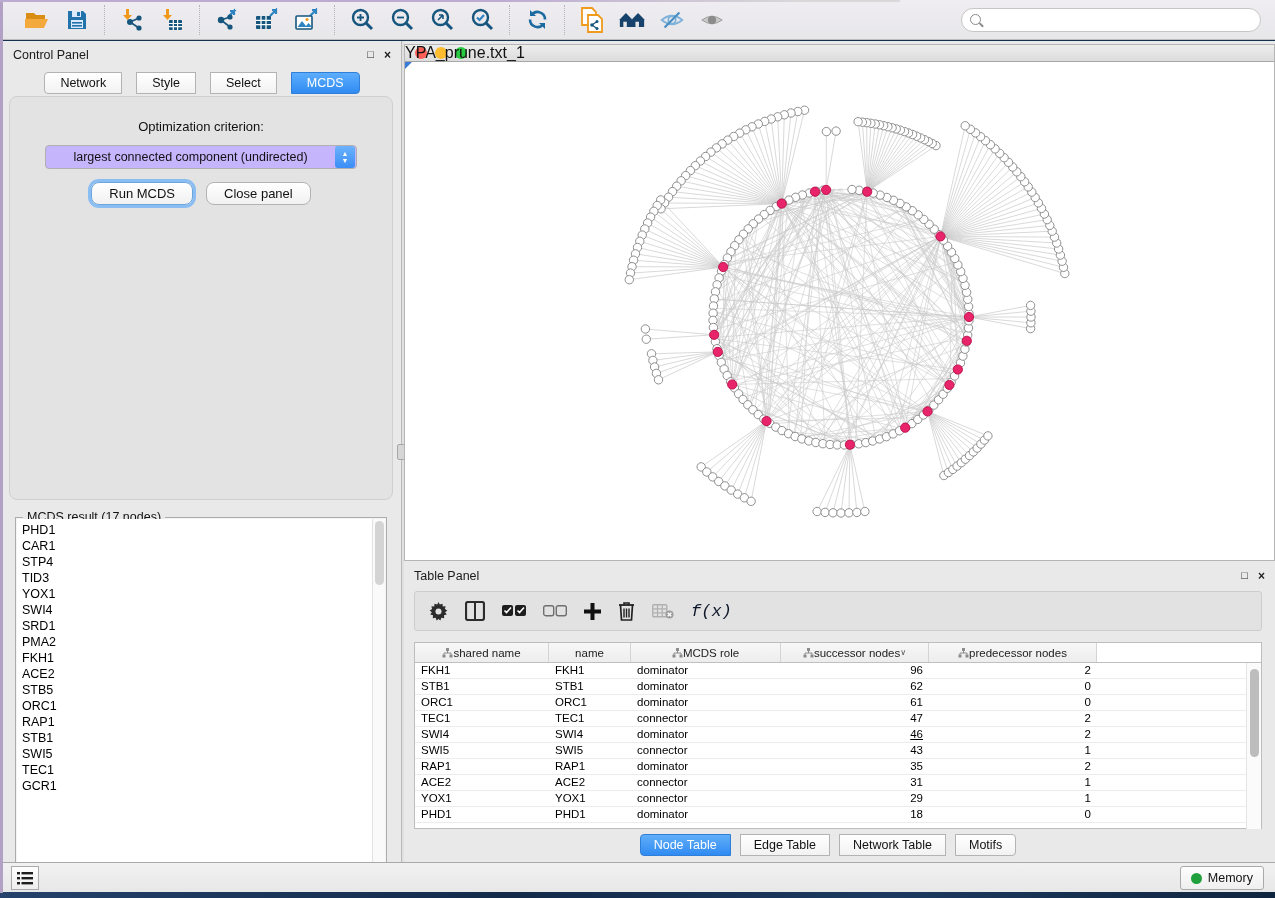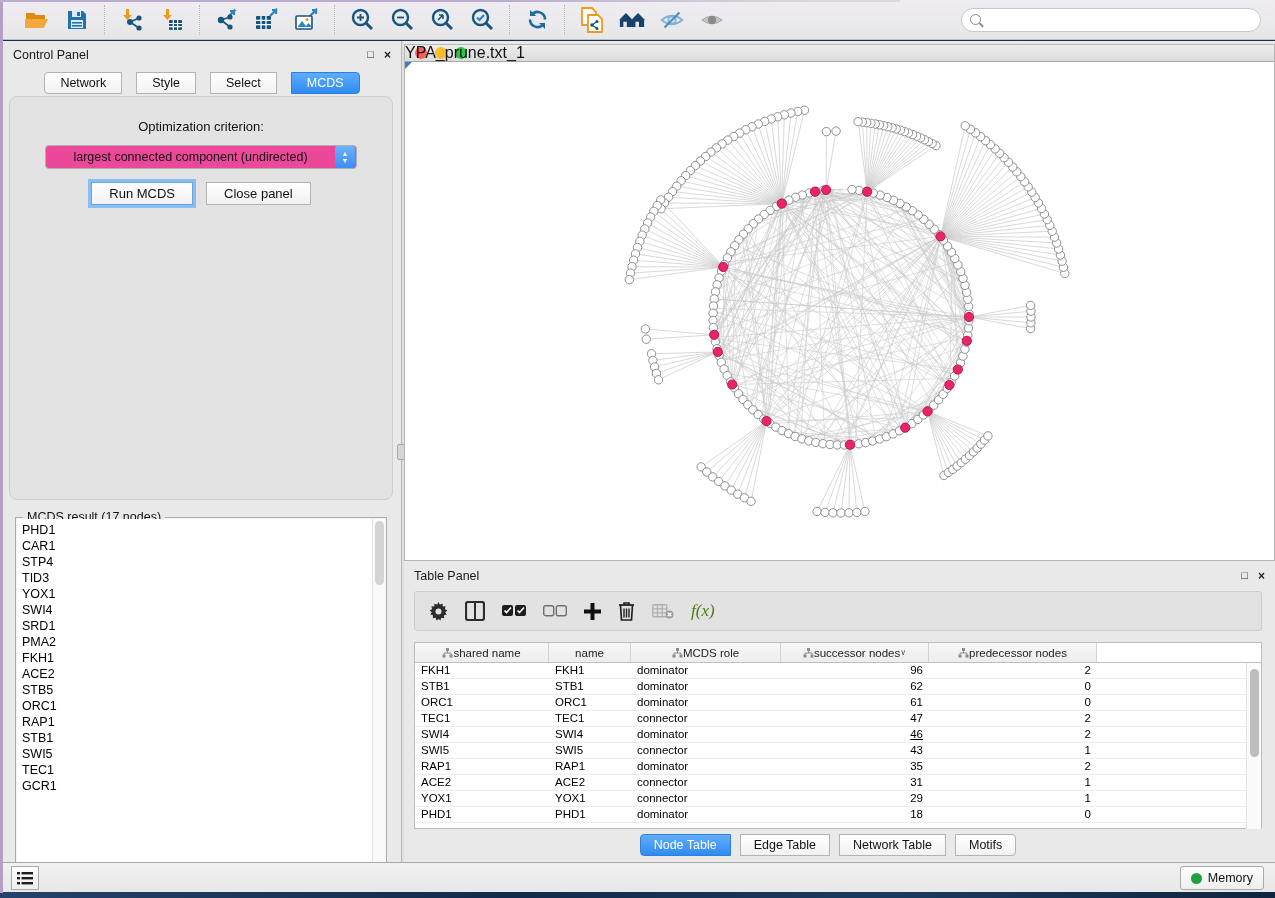--- a/index.html
+++ b/index.html
@@ -42,28 +42,28 @@
   .ph-float { font-size:11px; } .ph-close { font-weight:bold; }
   #cp-tabs { display:flex; justify-content:center; margin-top:6px;gap:15px; }
   .seg { border:1px solid #b3b3b3; background:linear-gradient(#ffffff,#f2f2f2); padding:3px 15px;
     font-size:12.5px; color:#111; margin-left:-1px; }
   .seg:first-child { border-radius:4px 0 0 4px; margin-left:0; }
   .seg:last-child { border-radius:0 4px 4px 0; }
   .seg.active { background:linear-gradient(#5dadfc,#2f8bf2); color:#fff; border-color:#2f7fd8; }
   #cp-content { position:absolute; left:6px; top:52px; width:384px; height:404px;
     background:#e3e3e3; border:1px solid #cfcfcf; border-radius:8px; }
   #opt-label { text-align:center; margin-top:22px; font-size:13px; color:#111; }
-  #opt-select { margin:11px auto 0; width:312px; height:24px; background:#ec4899; border:1px solid #b0b0b0;
+  #opt-select { margin:11px auto 0; width:312px; height:24px; background:#c4b5fd; border:1px solid #b0b0b0;
     border-radius:4px; display:flex; align-items:center; font-size:12.5px; color:#111; }
   #opt-select .sel-text { flex:1; text-align:center; }
   .stepper { width:20px; height:22px; margin-right:1px; background:linear-gradient(#6cb2fb,#3b8ef7);
     border-radius:3px; display:flex; flex-direction:column; align-items:center; justify-content:center; gap:1px; }
   .stepper span { color:#fff; font-size:7px; line-height:6px; }
   #cp-buttons { display:flex; justify-content:center; gap:13px; margin-top:13px; }
-  .btn { background:linear-gradient(#ffffff,#f1f1f1); border:1px solid #b3b3b3; border-radius:0;
+  .btn { background:linear-gradient(#ffffff,#f1f1f1); border:1px solid #b3b3b3; border-radius:8px;
     font-size:13px; color:#111; padding:3px 17px; }
   .btn.focus-ring { box-shadow:0 0 0 3px #8abdf2; border-color:#6ba6de; }
 
   
   #mcds-box { position:absolute; left:12px; top:466px; width:372px; height:372px; }
   #mcds-box .gb-border { position:absolute; inset:7px 0 0 0; border:1px solid #acacac; box-shadow:inset 0 0 0 1px #f4f4f4; }
   #mcds-title { position:absolute; left:8px; top:0; background:#e9e9e9; padding:0 4px; font-size:12.5px; color:#111; }
   #mcds-list { position:absolute; left:2px; top:9px; width:355px; height:361px; background:#fff;
     overflow:hidden; padding:3px 0 0 5px; }
   .mcds-item { font-size:12.5px; line-height:16px; color:#000; }
@@ -81,21 +81,21 @@
   #net-canvas { position:absolute; left:0; top:18px; width:871px; height:499px; background:#fff;
     border:1px solid #b5b5b5; border-top:none; }
   #net-corner { position:absolute; left:0; top:0; width:0; height:0;
     border-top:7px solid #3a7bd5; border-right:7px solid transparent; z-index:5; }
 
   
   #table-panel { position:absolute; left:404px; top:565px; width:871px; height:295px; }
   #tp-toolbar { position:absolute; left:10px; top:26px; width:848px; height:40px; background:#e2e2e2;
     border:1px solid #cdcdcd; border-radius:3px; display:flex; align-items:center; gap:17px; padding-left:14px; }
   .tp-icon { display:flex; align-items:center; justify-content:center; }
-  .fx-label { font-family:Liberation Serif, serif; font-style:italic; font-size:17px; color:#4d7c0f; }
+  .fx-label { font-family:Liberation Mono, monospace; font-style:italic; font-size:17px; color:#0f172a; }
   #node-table { position:absolute; left:10px; top:77px; width:848px; height:187px; background:#fff;
     border:1px solid #bdbdbd; }
   #nt-header { display:flex; height:20px; border-bottom:1px solid #c0c0c0; background:#fff; }
   .th { background:linear-gradient(#f7f7f7,#ededed); border-right:1px solid #d4d4d4; display:flex;
     align-items:center; justify-content:center; font-size:11.5px; color:#222; }
   .th .tree-ico { opacity:.65; }
   .sort-chev { font-size:8px; color:#555; }
   .tr { display:flex; height:16px; border-bottom:1px solid #ececec; }
   .td { font-size:11.5px; color:#000; padding:1px 6px 0 6px; white-space:nowrap; overflow:hidden; }
   .td.num { text-align:right; }

